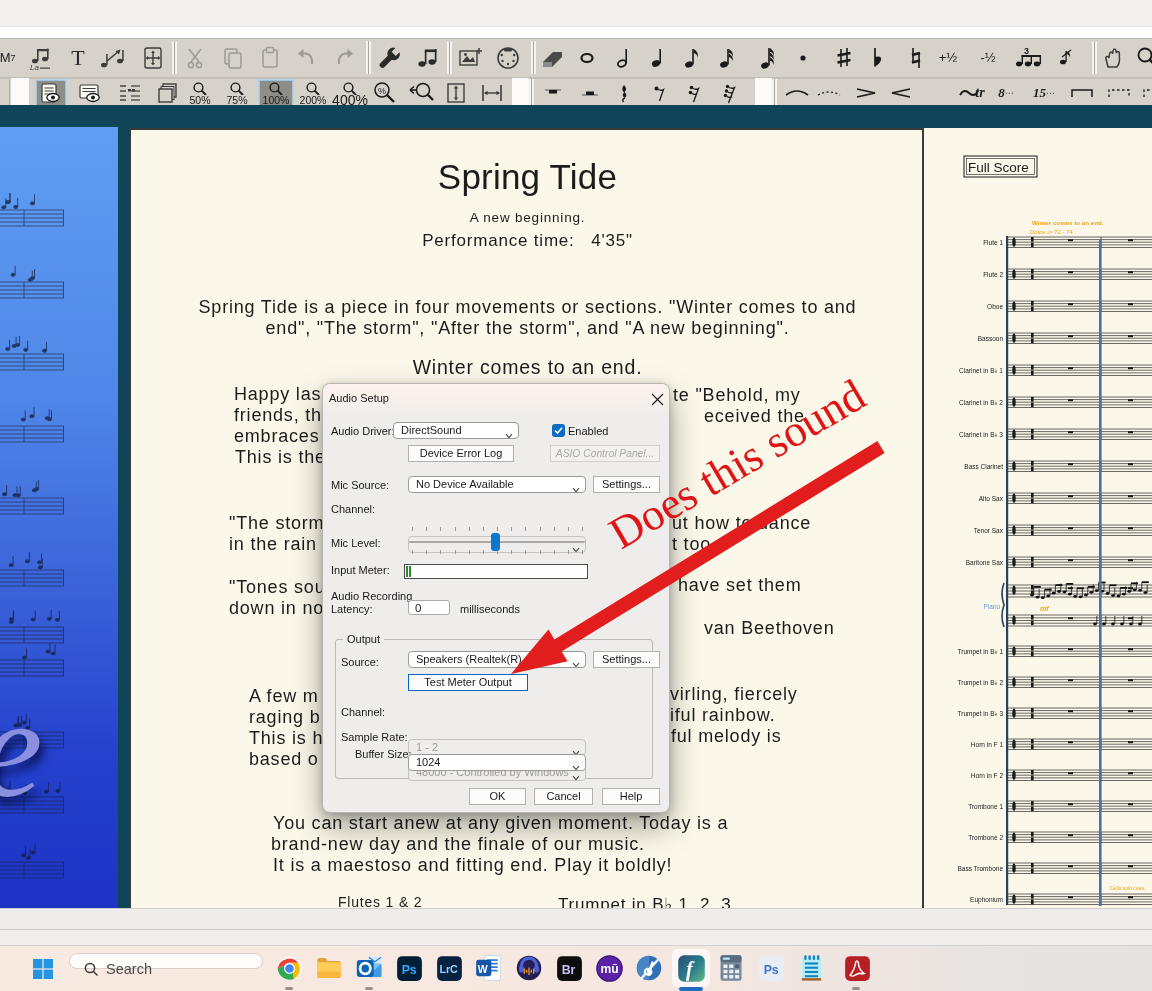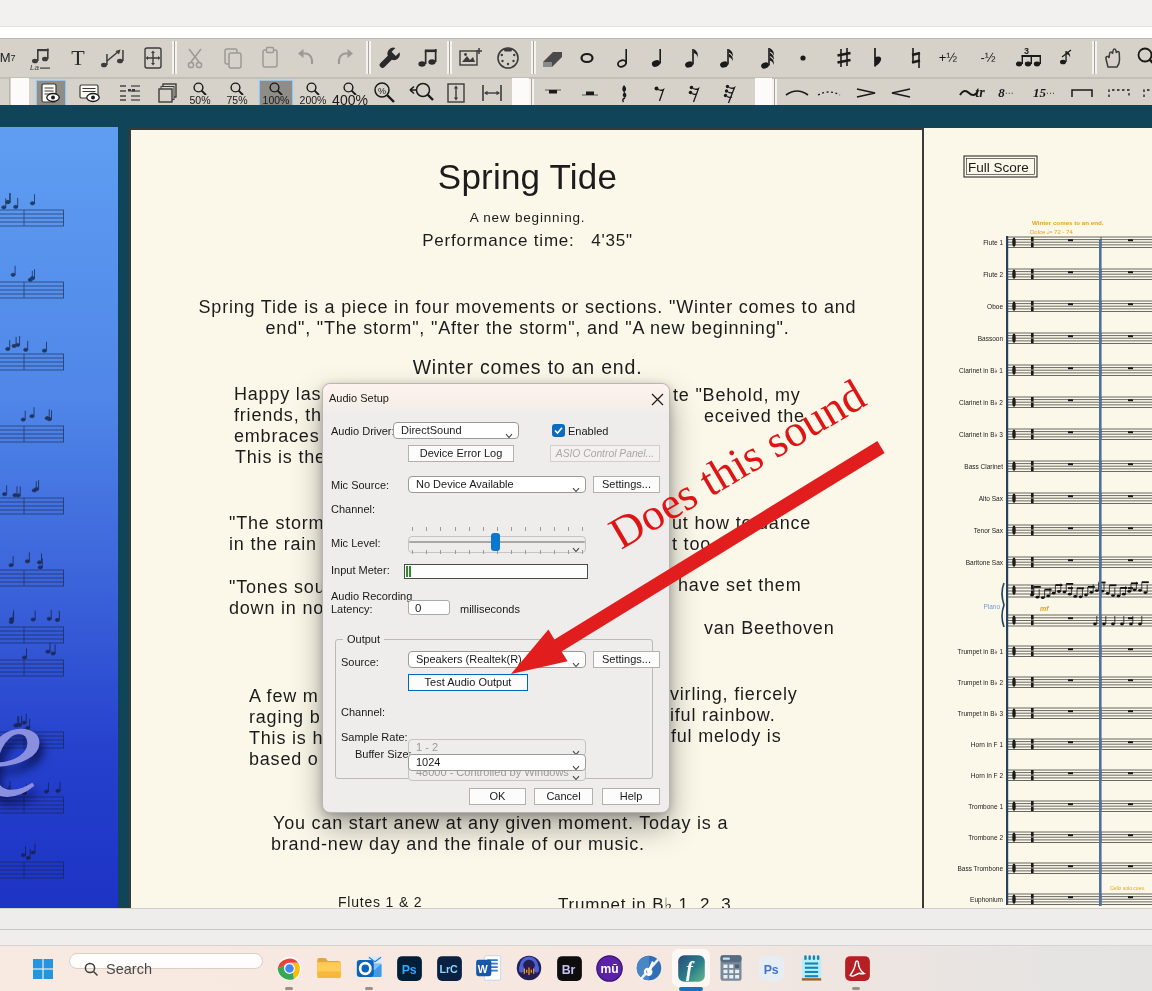--- a/index.html
+++ b/index.html
@@ -701,20 +701,21 @@
       <div class="doc" style="left:573px; top:488px;">van Beethoven</div>
       <div class="doc" style="left:118px; top:556px;">A few m</div>
       <div class="doc" style="left:118px; top:577px;">raging b</div>
       <div class="doc" style="left:118px; top:598px;">This is h</div>
       <div class="doc" style="left:118px; top:619px;">based o</div>
       <div class="doc" style="left:539px; top:554px;">virling, fiercely</div>
       <div class="doc" style="left:539px; top:575px;">iful rainbow.</div>
       <div class="doc" style="left:540px; top:596px;">ful melody is</div>
       <div class="doc" style="left:140px; top:704px;">brand-new day and the finale of our music.</div>
       <div class="doc" style="left:142px; top:683px;">You can start anew at any given moment. Today is a</div>
+      <div class="doc" style="left:142px; top:725px;">It is a maestoso and fitting end. Play it boldly!</div>
       <div class="doc" style="left:207px; top:764px; font-size:14px;">Flutes 1 &amp; 2</div>
       <div class="doc" style="left:427px; top:764px; font-size:17px;">Trumpet in B♭ 1, 2, 3</div>
     </div>
     <div id="page2" class="abs">
         <svg class="abs" style="left:0; top:0;" width="228" height="780" viewBox="0 0 228 780" font-family="Liberation Sans">
           <g stroke="#2a2a2a" stroke-width="0.7">
             <line x1="83" y1="109.0" x2="228" y2="109.0"></line>
             <line x1="83" y1="111.6" x2="228" y2="111.6"></line>
             <line x1="83" y1="114.2" x2="228" y2="114.2"></line>
             <line x1="83" y1="116.9" x2="228" y2="116.9"></line>
@@ -1306,21 +1307,21 @@
     <div class="lbl" style="left:8px; top:219px;">Latency:</div>
     <div class="abs" style="left:85px; top:216px; width:42px; height:15px; background:#fff; border:1px solid #aaa; border-radius:3px; font-size:11.5px; padding:1px 0 0 6px;">0</div>
     <div class="lbl" style="left:137px; top:219px;">milliseconds</div>
     <div class="abs" style="left:12px; top:255px; width:318px; height:140px; border:1px solid #bcb9b6; border-radius:3px;"></div>
     <div class="lbl" style="left:20px; top:249px; background:#efedec; padding:0 4px;">Output</div>
     <div class="lbl" style="left:18px; top:272px;">Source:</div>
     <div class="combo" style="left:85px; top:267px; width:178px;">Speakers (Realtek(R) Audio<span class="chev"><svg width="8" height="6" viewBox="0 0 8 6">
             <path d="M1 1.2 L4 4.5 L7 1.2" stroke="#444" stroke-width="1.1" fill="none"></path>
           </svg></span></div>
     <div class="btn" style="left:270px; top:267px; width:67px;">Settings...</div>
-    <div class="btn" style="left:85px; top:290px; width:120px; border:1.5px solid #0067c0;">Test Audio Output</div>
+    <div class="btn" style="left:85px; top:290px; width:120px; border:1.5px solid #0067c0;">Test Meter Output</div>
     <div class="lbl" style="left:18px; top:322px;">Channel:</div>
     <div class="combo combod" style="left:85px; top:319px; width:178px;">1 - 2<span class="chev"><svg width="8" height="6" viewBox="0 0 8 6">
             <path d="M1 1.2 L4 4.5 L7 1.2" stroke="#444" stroke-width="1.1" fill="none"></path>
           </svg></span></div>
     <div class="lbl" style="left:18px; top:347px;">Sample Rate:</div>
     <div class="combo combod" style="left:85px; top:344px; width:178px;">48000 - Controlled by Windows<span class="chev"><svg width="8" height="6" viewBox="0 0 8 6">
             <path d="M1 1.2 L4 4.5 L7 1.2" stroke="#444" stroke-width="1.1" fill="none"></path>
           </svg></span></div>
     <div class="lbl" style="left:18px; top:364px;padding-left:14px;">Buffer Size:</div>
     <div class="combo" style="left:85px; top:370px; width:178px;">1024<span class="chev"><svg width="8" height="6" viewBox="0 0 8 6">

